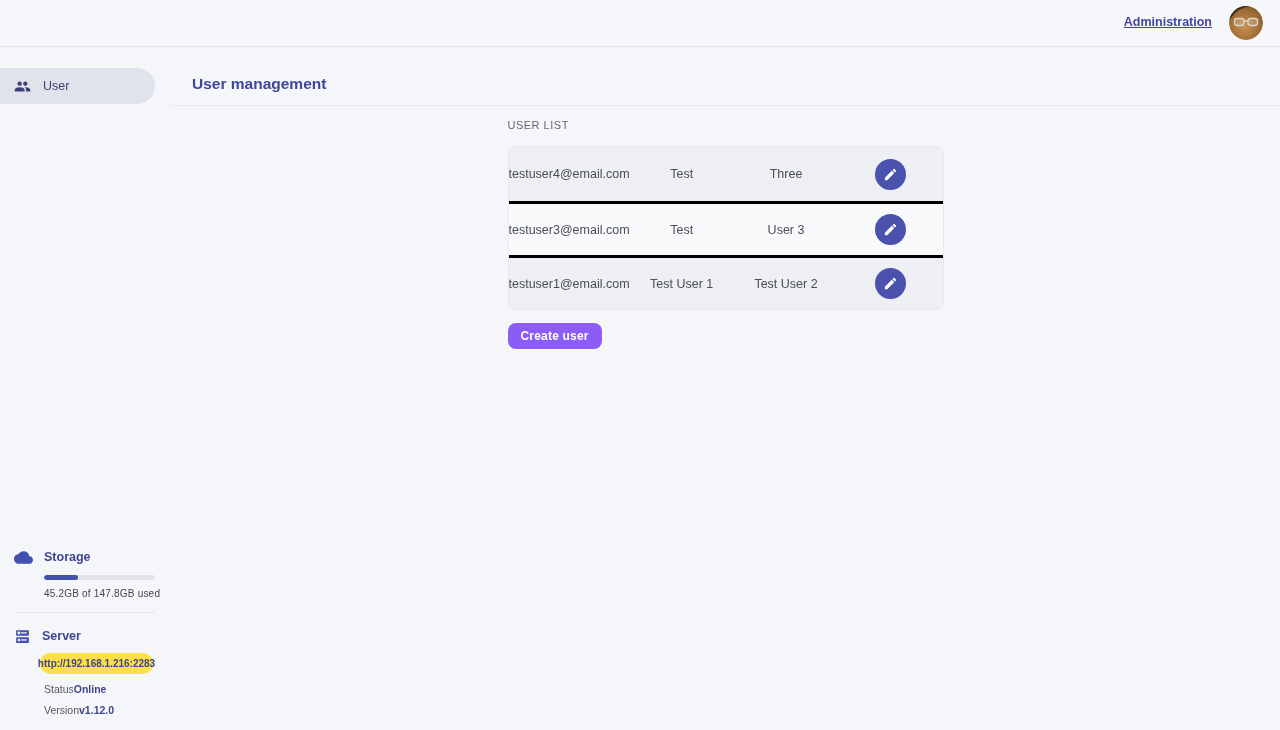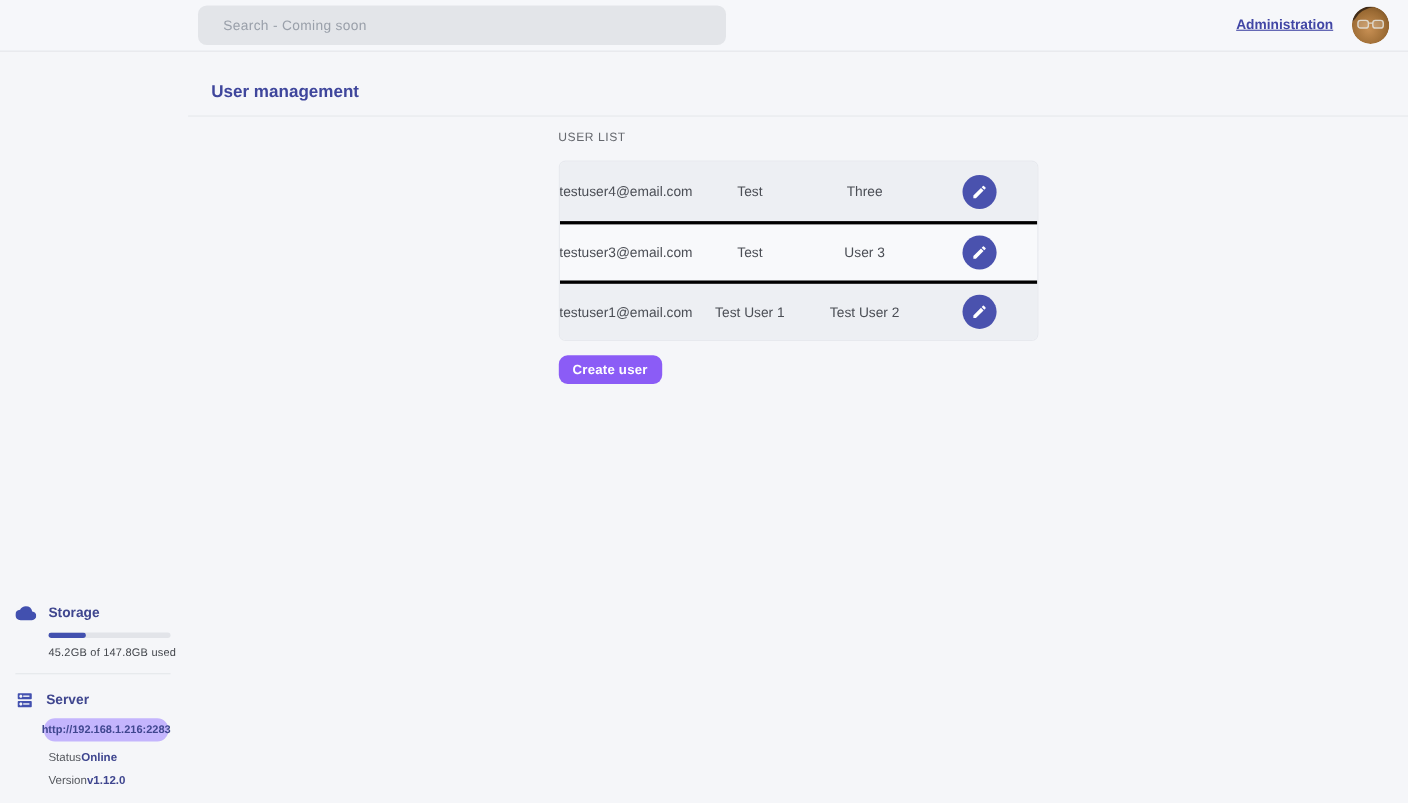--- a/index.html
+++ b/index.html
@@ -73,21 +73,21 @@
   .sf-title { font-size: 12.5px; font-weight: 700; color: #3f468f; }
   .progress-track {
     margin: 8px 0 0 44px; width: 111px; height: 5px;
     background: #e2e4e9; border-radius: 3px; overflow: hidden;
   }
   .progress-fill { height: 100%; background: #4250af; border-radius: 3px; }
   .usage-text { margin: 8px 0 0 44px; font-size: 10px; color: #43464c; letter-spacing: 0.2px; }
   .sf-divider { margin: 13px 16px 13px 14px; border-top: 1px solid #e4e6ea; }
   .server-chip {
     margin: 7px 0 0 40px; width: 113px; height: 21px;
-    background: #c4b5fd; border-radius: 10px;
+    background: #fde047; border-radius: 10px;
     display: flex; align-items: center; justify-content: center;
     font-size: 10px; font-weight: 700; color: #3f468f;
   }
   .kv-row {
     margin: 9px 16px 0 44px;
     display: flex; justify-content: flex-start; align-items: center;
     font-size: 10.5px;
   }
   .kv-label { color: #55585e; }
   .kv-value { color: #3f468f; font-weight: 700; }
@@ -138,23 +138,20 @@
     letter-spacing: 0.2px;
   }
 </style>
 </head>
 <body>
 
 <div class="app">
 
   <header class="topbar">
 
-    <div class="search-box">
-      <input type="text" placeholder="Search - Coming soon" style="">
-    </div>
 
     <a class="admin-link">Administration</a>
 
     <div class="avatar">
       <svg width="34" height="34" viewBox="0 0 34 34">
         <defs>
           <radialGradient id="av" cx="45%" cy="60%" r="75%">
             <stop offset="0%" stop-color="#c89054"></stop>
             <stop offset="65%" stop-color="#9a6a33"></stop>
             <stop offset="100%" stop-color="#6e4a22"></stop>
@@ -167,20 +164,26 @@
           <rect x="19" y="12.5" width="9.5" height="7" rx="2.4"></rect>
           <path d="M15 15 h4" fill="none"></path>
         </g>
       </svg>
     </div>
   </header>
 
   <div class="body-wrap">
 
     <aside class="sidebar">
+      <div class="nav-item">
+        <svg width="17" height="17" viewBox="0 0 24 24" fill="#3d4273">
+          <path d="M16 11c1.66 0 2.99-1.34 2.99-3S17.66 5 16 5s-3 1.34-3 3 1.34 3 3 3zm-8 0c1.66 0 2.99-1.34 2.99-3S9.66 5 8 5 5 6.34 5 8s1.34 3 3 3zm0 2c-2.33 0-7 1.17-7 3.5V19h14v-2.5c0-2.33-4.67-3.5-7-3.5zm8 0c-.29 0-.62.02-.97.05 1.16.84 1.97 1.97 1.97 3.45V19h6v-2.5c0-2.33-4.67-3.5-7-3.5z"></path>
+        </svg>
+        <span>User</span>
+      </div>
 
       <div class="sidebar-footer">
 
         <div class="sf-title-row">
           <svg width="19" height="19" viewBox="0 0 24 24" fill="#4250af">
             <path d="M19.35 10.04A7.49 7.49 0 0012 4C9.11 4 6.6 5.64 5.35 8.04A5.994 5.994 0 000 14c0 3.31 2.69 6 6 6h13c2.76 0 5-2.24 5-5 0-2.64-2.05-4.78-4.65-4.96z"></path>
           </svg>
           <span class="sf-title">Storage</span>
         </div>
         <div class="progress-track">

